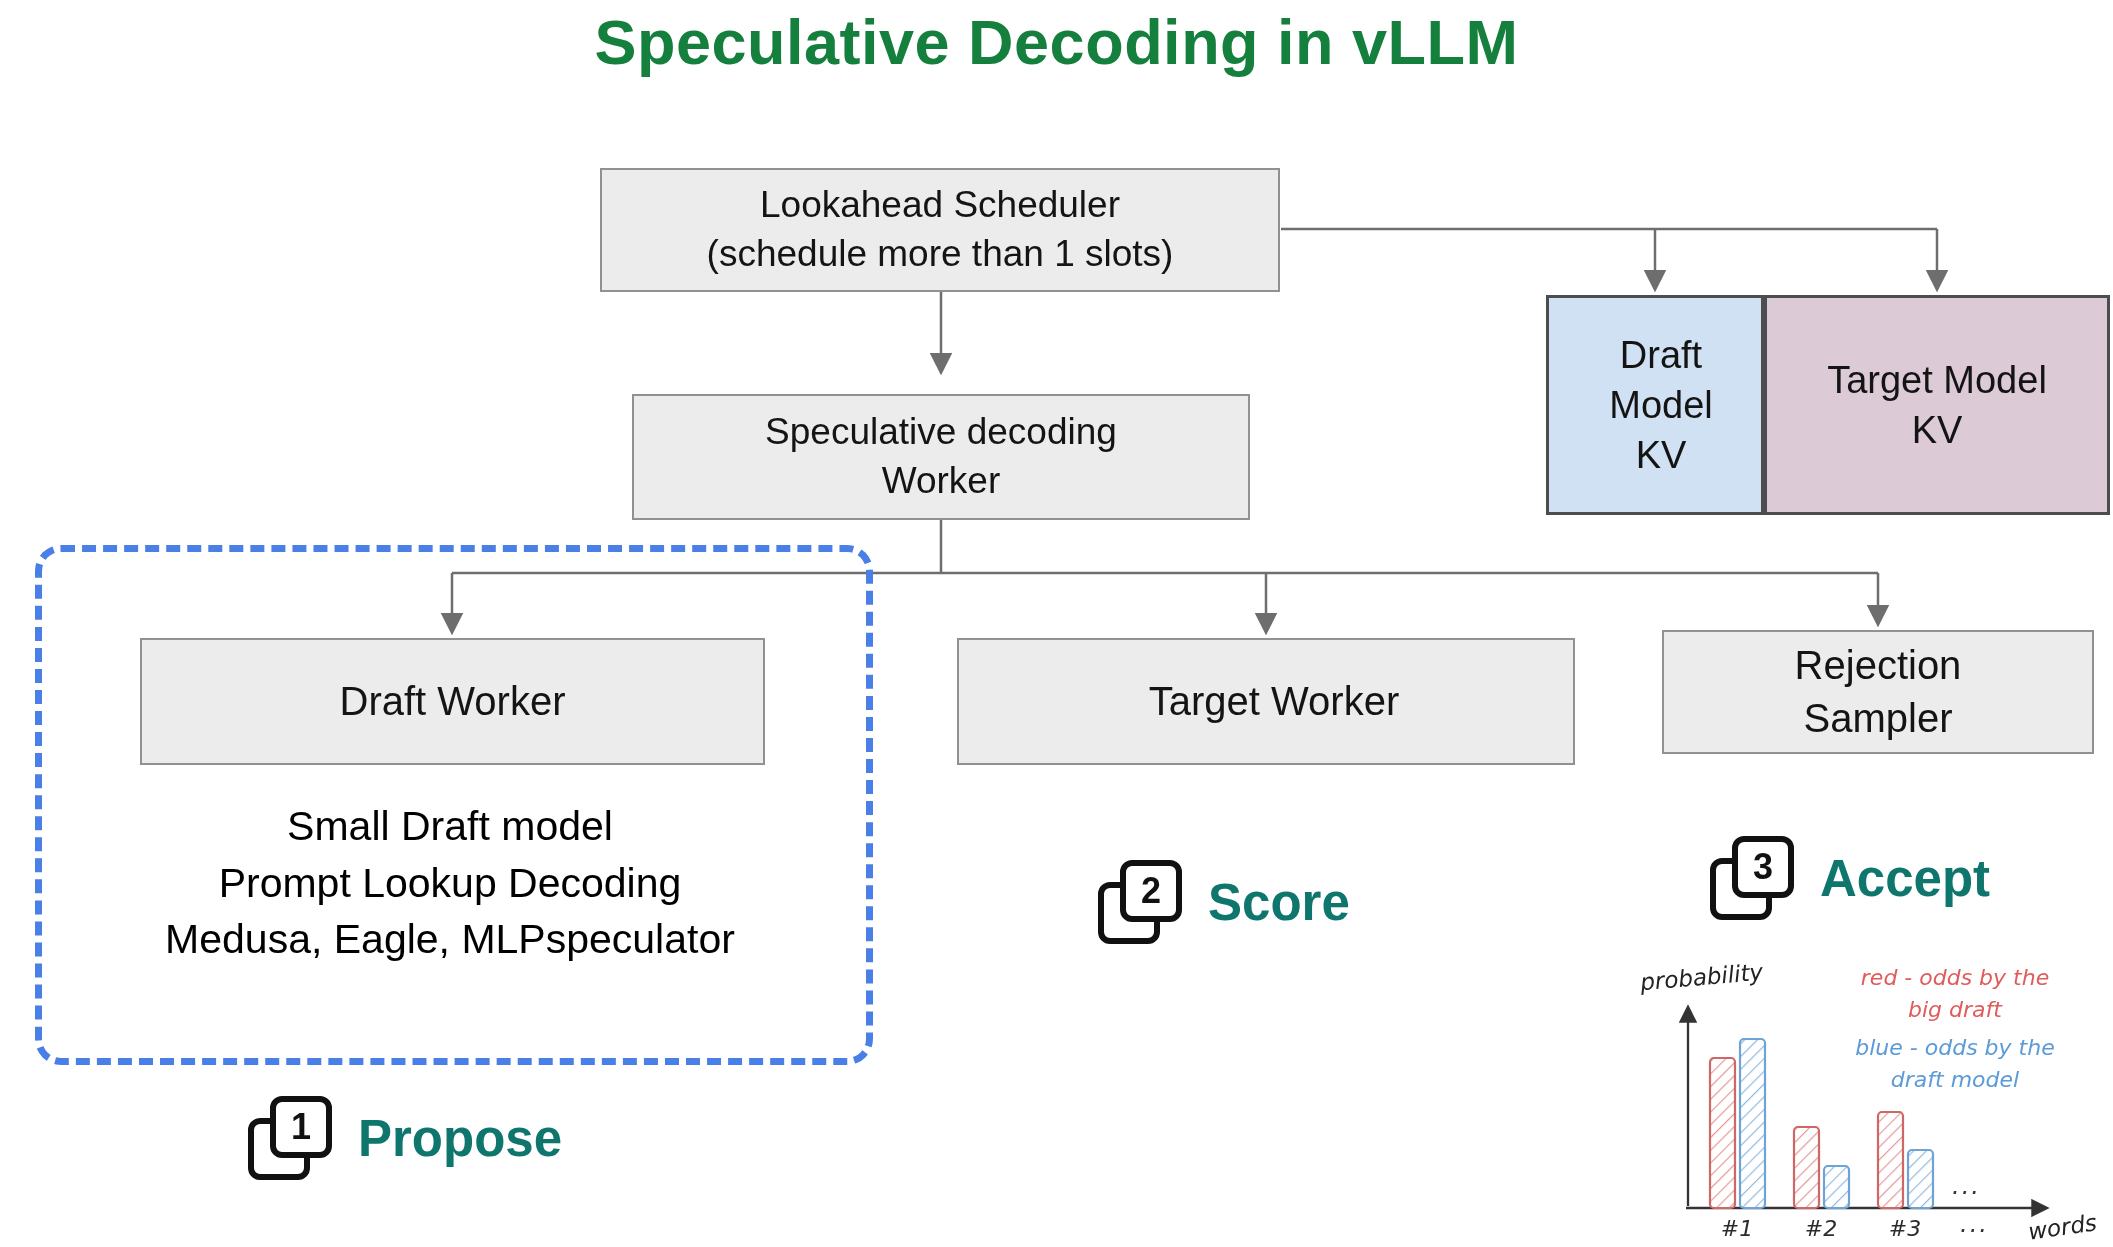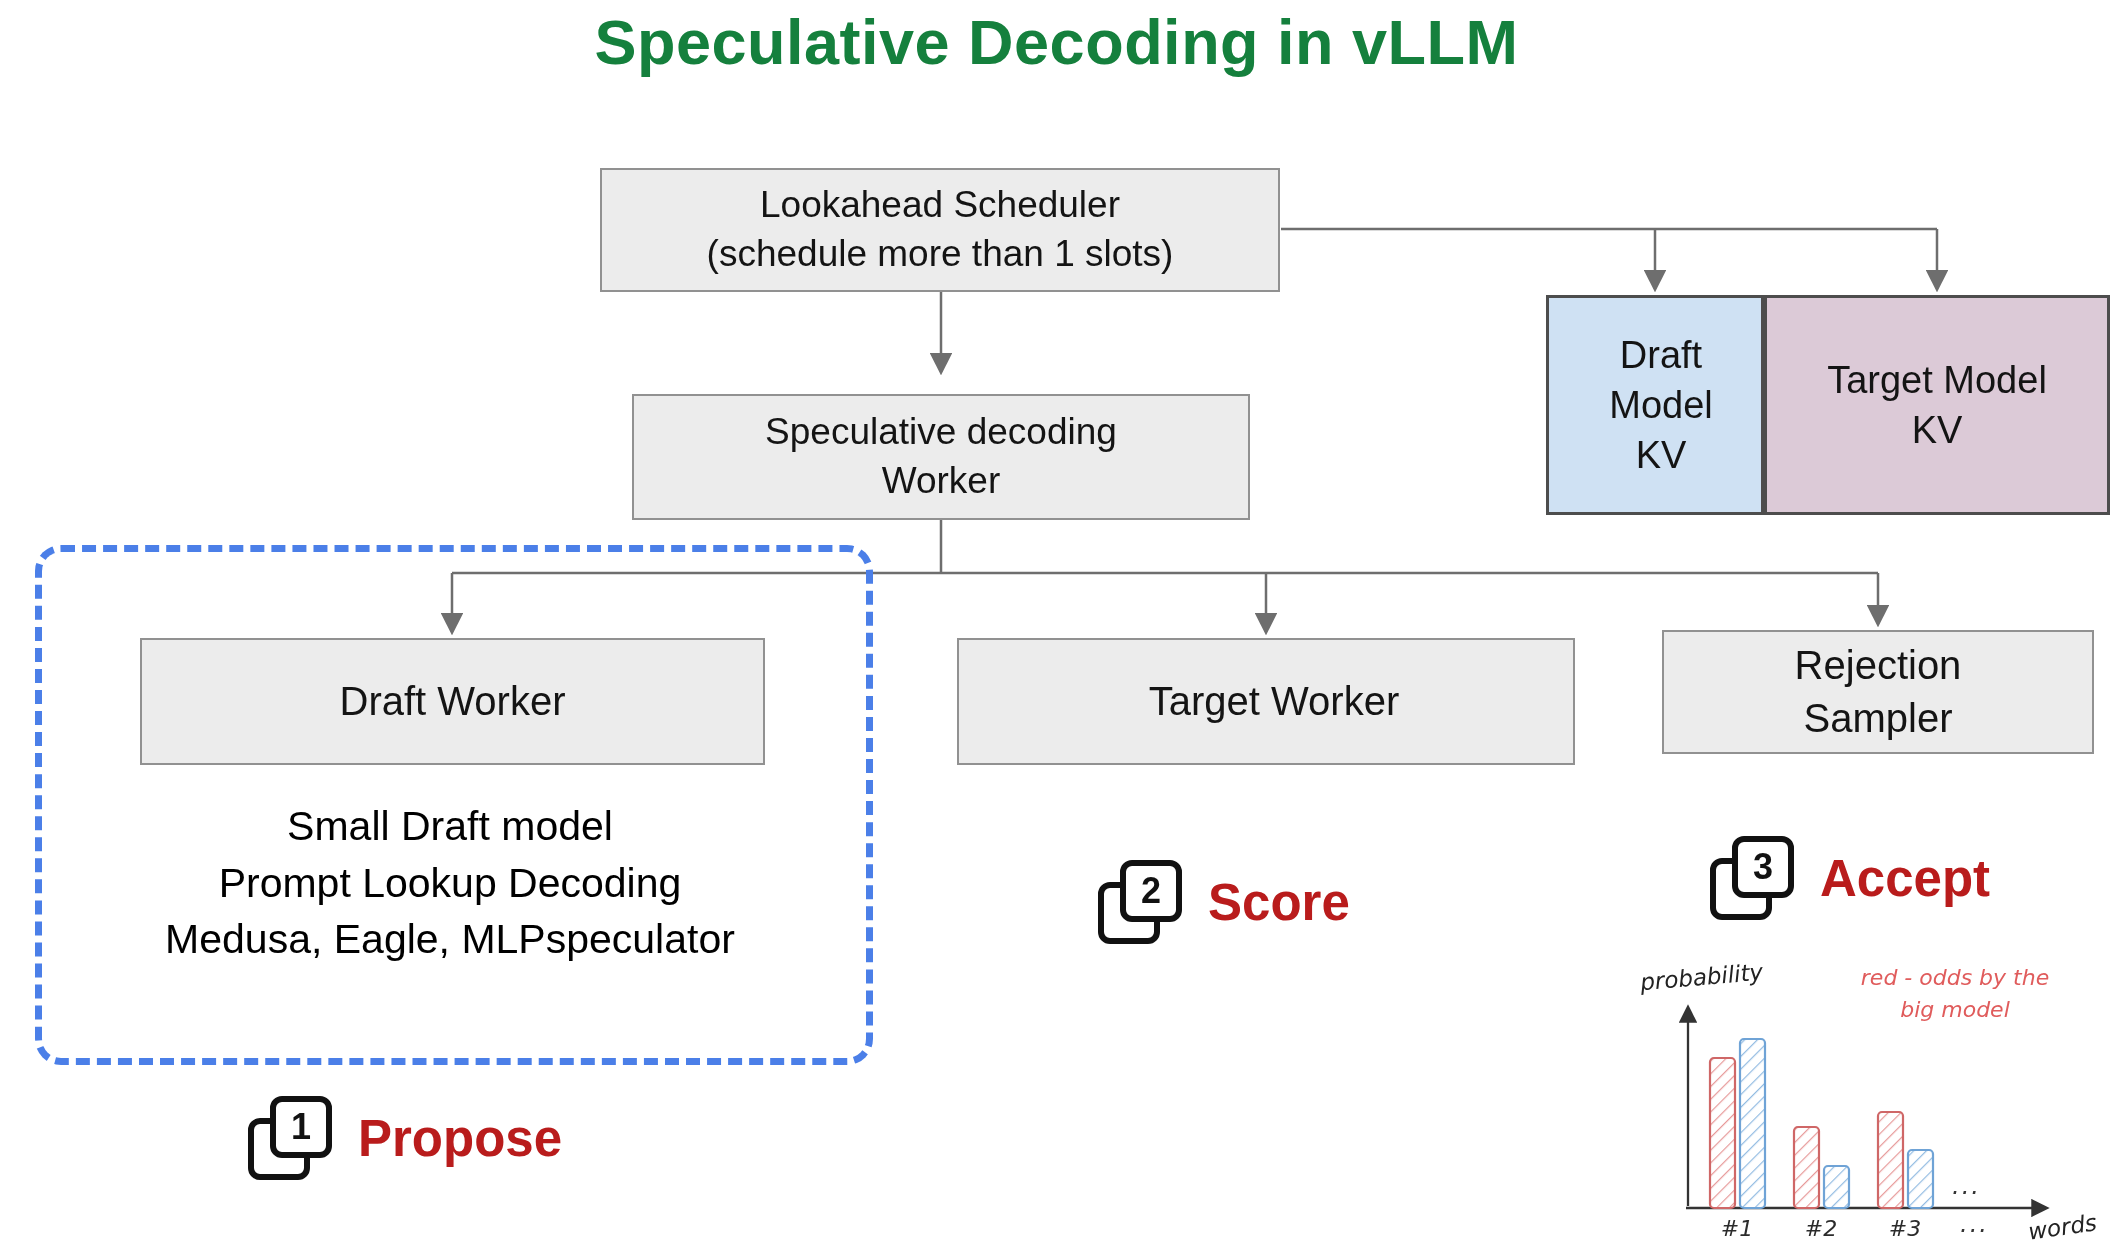--- a/index.html
+++ b/index.html
@@ -54,21 +54,21 @@
   .step-icon .back{
     position:absolute;left:0;bottom:0;width:62px;height:62px;
     border:6px solid #111;border-radius:12px;box-sizing:border-box;
   }
   .step-icon .front{
     position:absolute;right:0;top:0;width:62px;height:62px;
     border:6px solid #111;border-radius:12px;box-sizing:border-box;
     background:#fff;display:flex;align-items:center;justify-content:center;
     font-size:36px;font-weight:700;color:#111;
   }
-  .step-label{font-size:51px;font-weight:600;color:#b91c1c;}
+  .step-label{font-size:51px;font-weight:600;color:#0f766e;}
   
   #mini-chart{position:absolute;left:1630px;top:950px;width:480px;height:297px;z-index:2;}
   #mini-chart-svg{position:absolute;left:0;top:0;}
   #mini-chart span{position:absolute;display:block;font-style:italic;font-family:"DejaVu Sans", sans-serif;}
   #chart-ylabel{left:10px;top:14px;font-size:23px;color:#222;transform:rotate(-5deg);}
   #legend-red{left:170px;top:12px;width:310px;text-align:center;white-space:pre-line;
     font-size:22px;line-height:1.45;color:var(--legend-red,#e05c5c);}
   #legend-blue{left:170px;top:82px;width:310px;text-align:center;white-space:pre-line;
     font-size:22px;line-height:1.45;color:var(--legend-blue,#5b9bd8);}
   #chart-ellipsis-1{left:322px;top:222px;font-size:24px;letter-spacing:2px;color:#333;}
@@ -172,19 +172,21 @@
           <rect x="278" y="200" width="25" height="58" rx="4" fill="url(#hatch-blue)" stroke="#6fa3d6" stroke-width="2.2"></rect>
         </g>
       <g id="cats-group">
           <text x="107" y="286" class="cat-label">#1</text>
           <text x="191" y="286" class="cat-label">#2</text>
           <text x="275" y="286" class="cat-label">#3</text>
         </g>
     </svg>
     <span id="chart-ylabel">probability</span>
     <span id="legend-red">red - odds by the
-big model</span>
+big draft</span>
+    <span id="legend-blue">blue - odds by the
+draft model</span>
     <span id="chart-ellipsis-1">...</span>
     <span id="chart-ellipsis-2">...</span>
     <span id="chart-xlabel">words</span>
   </div>
 
 </div>
 
 </body></html>

